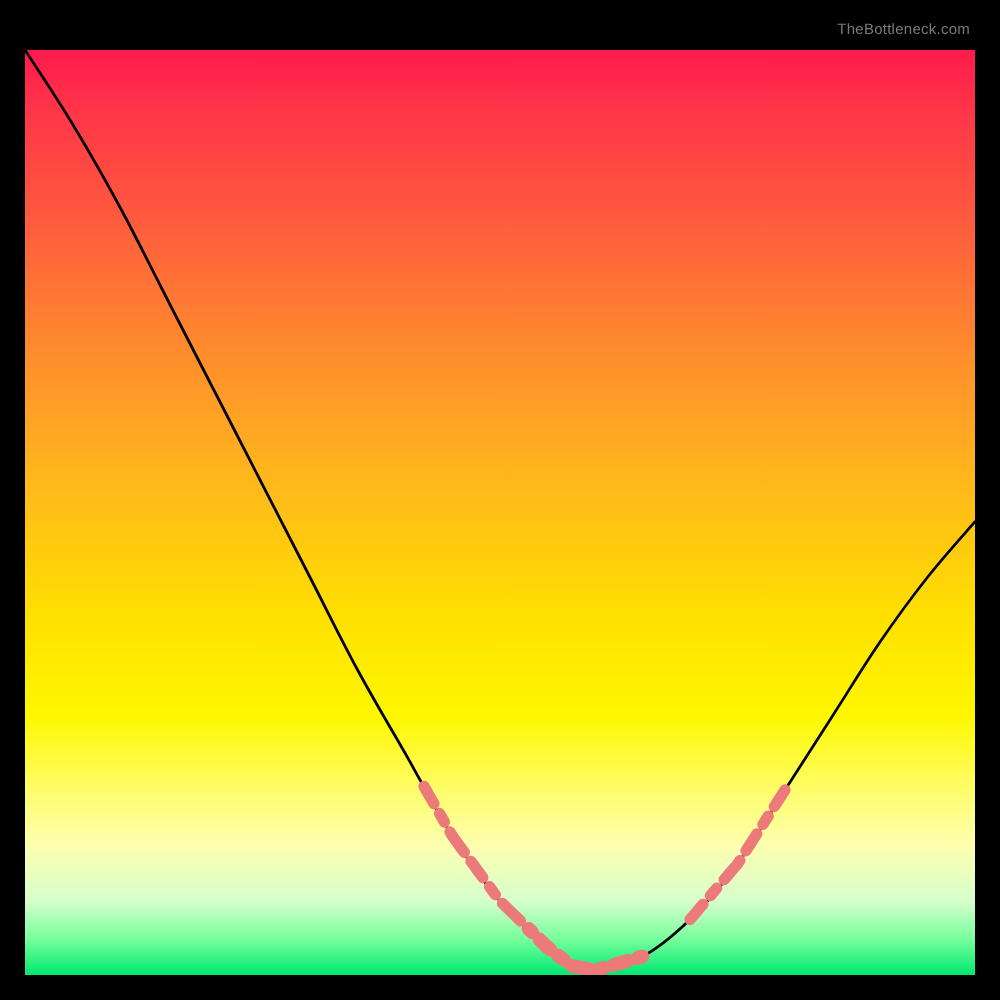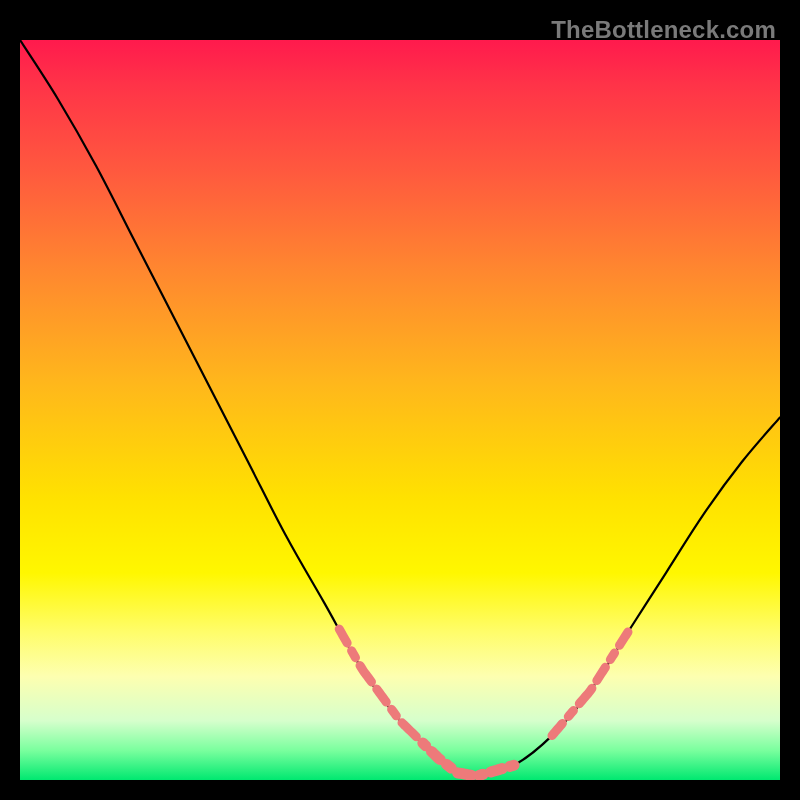--- a/index.html
+++ b/index.html
@@ -44,22 +44,22 @@
       #d6ffcc 92%,
       #7aff9e 96%,
       #00e870 100%
     );
   }
   .watermark {
     position: absolute;
     top: 6px;
     right: 14px;
     color: #7a7a7a;
-    font-size: 24px;
-    font-weight: 700;
+    font-size: 12px;
+    font-weight: 400;
     letter-spacing: 0.2px;
     user-select: none;
   }
   svg.curve {
     position: absolute;
     inset: 0;
   }
 </style>
 </head>
 <body>

